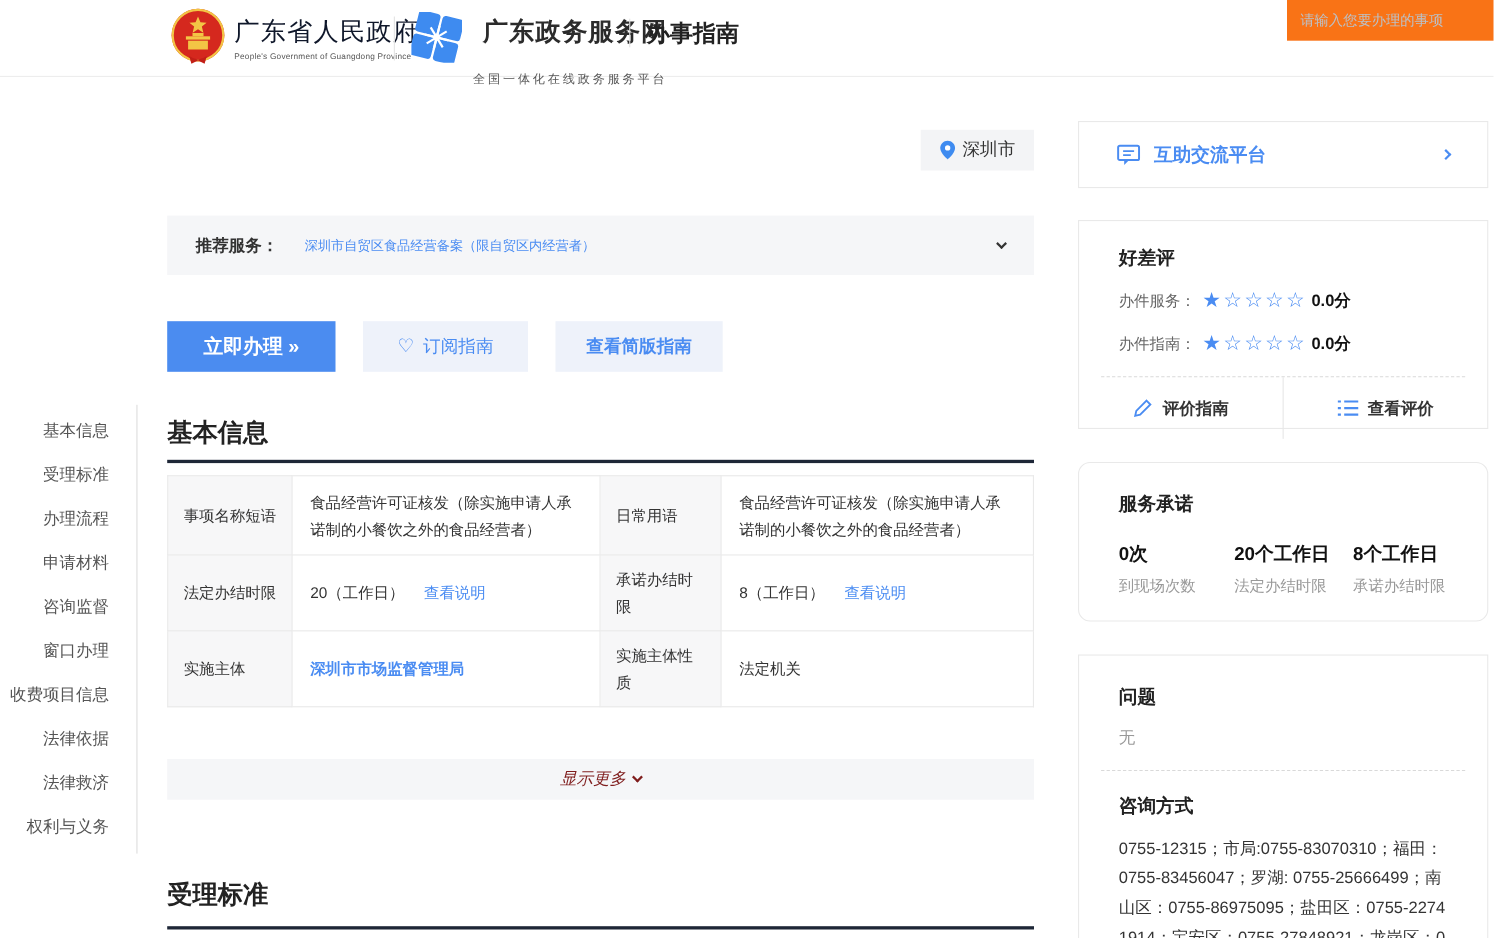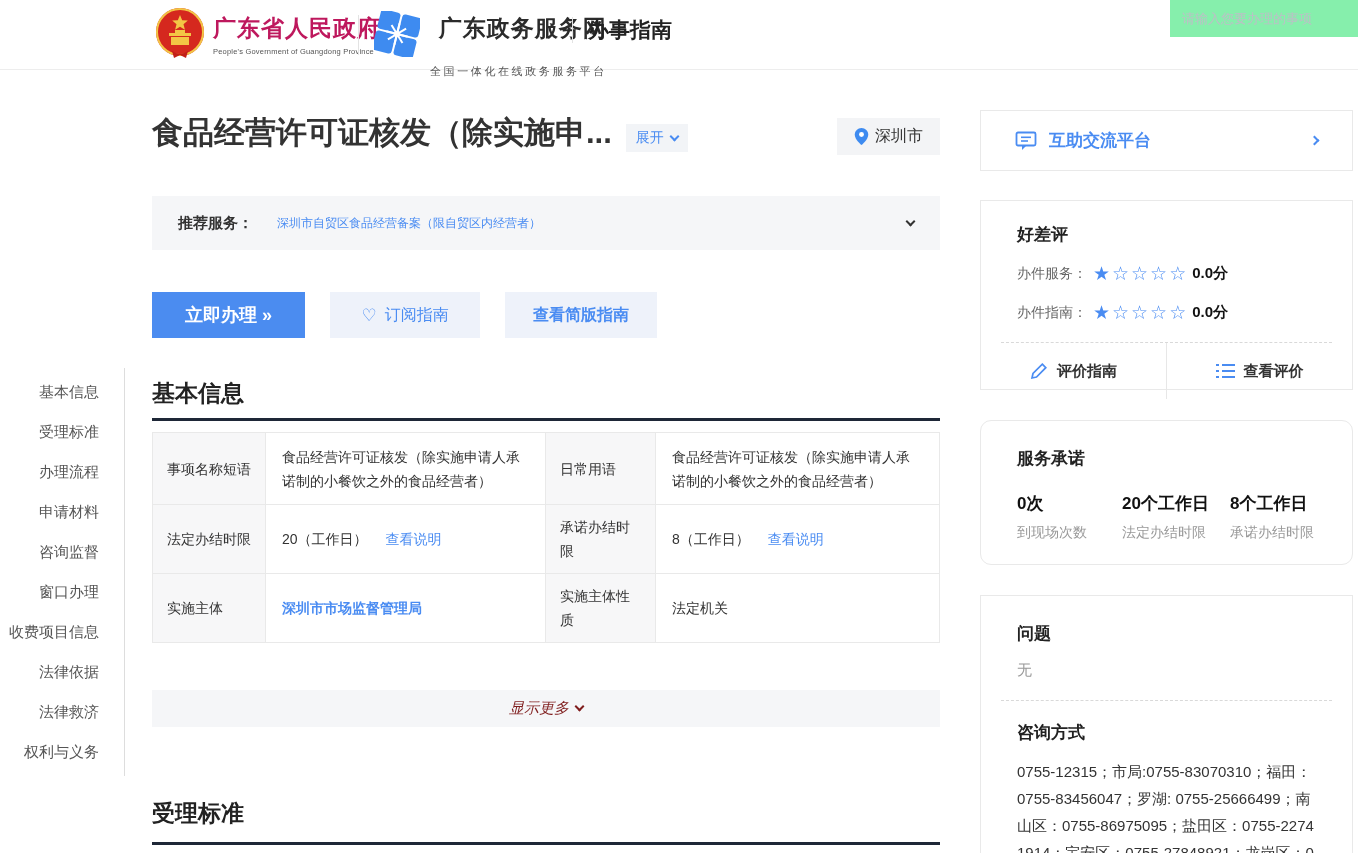--- a/index.html
+++ b/index.html
@@ -5,29 +5,29 @@
   * { margin:0; padding:0; box-sizing:border-box; }
   html,body { background:#fff; }
   body { font-family:"Liberation Sans","DejaVu Sans",sans-serif; color:#333; }
   .page { position:relative; width:1358px; height:853px; background:#fff; overflow:hidden; }
 
   
   .header { position:absolute; top:0; left:0; width:1358px; height:70px; background:#fff;
             border-bottom:1px solid #ededed; }
   .logo-emblem { position:absolute; left:155px; top:7px; width:50px; height:52px; }
   .gov-text { position:absolute; left:213px; top:13px; }
-  .gov-title { font-size:23px; font-weight:bold; color:#be185d; letter-spacing:1px; }
+  .gov-title { font-size:23px; font-weight:normal; color:#0f172a; letter-spacing:1px; }
   .gov-sub { font-size:7.5px; color:#555; margin-top:3px; letter-spacing:.2px; }
   .hdr-divider { position:absolute; top:15px; width:1px; height:40px; background:#e3e3e3; }
   .logo-pin { position:absolute; left:374px; top:11px; width:46px; height:46px; }
   .portal-text { position:absolute; left:430px; top:13px; }
   .portal-title { font-size:23px; font-weight:bold; color:#2b2b2b; letter-spacing:1px;text-align:right; }
   .portal-sub { font-size:11px; color:#555; margin-top:20px; letter-spacing:2.6px; }
   .hdr-section { position:absolute; left:588px; top:16px; font-size:21px; font-weight:bold; color:#222; }
-  .search-box { position:absolute; right:0; top:0; width:188px; height:37px; background:#86efac;
+  .search-box { position:absolute; right:0; top:0; width:188px; height:37px; background:#f97316;
                 display:flex; align-items:center; padding:0 12px; }
   .search-box input { flex:1; border:none; background:transparent; outline:none; font-size:13px;
                       color:#333; font-family:inherit; }
   .search-box input::placeholder { color:#bcc0c6; }
 
   
   .side-nav { position:absolute; left:0; top:368px; width:125px; border-right:1px solid #ddd; padding:4px 0; }
   .side-nav .nav-item { height:40px; line-height:40px; text-align:right; padding-right:25px;
                         font-size:15px; color:#555; cursor:pointer; white-space:nowrap; }
 
@@ -177,27 +177,20 @@
     <div class="nav-item">咨询监督</div>
     <div class="nav-item">窗口办理</div>
     <div class="nav-item">收费项目信息</div>
     <div class="nav-item">法律依据</div>
     <div class="nav-item">法律救济</div>
     <div class="nav-item">权利与义务</div>
   </div>
 
   <div class="main">
 
-    <div class="title-row">
-      <span class="page-title">食品经营许可证核发（除实施申...</span>
-      <button class="expand-pill">
-        <span>展开</span>
-        <span class="chev chev-down"></span>
-      </button>
-    </div>
     <div class="city-badge">
       <svg width="15" height="19" viewBox="0 0 16 20">
         <path d="M8 .8C4 .8.8 4 .8 8c0 5.2 7.2 11 7.2 11s7.2-5.8 7.2-11C15.2 4 12 .8 8 .8z" fill="#3e8bf0"></path>
         <circle cx="8" cy="7.8" r="2.6" fill="#fff"></circle>
       </svg>
       <span>深圳市</span>
     </div>
 
     <div class="recommend-bar">
       <span class="recommend-label">推荐服务：</span>

